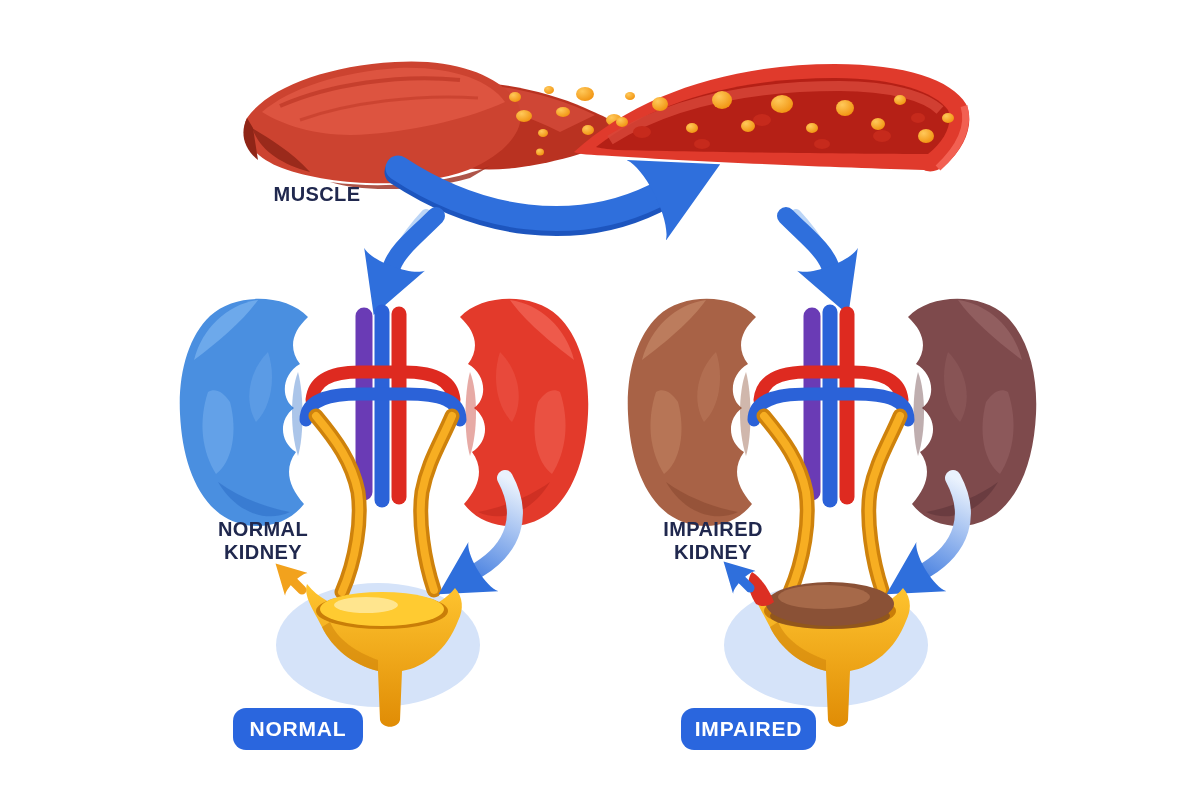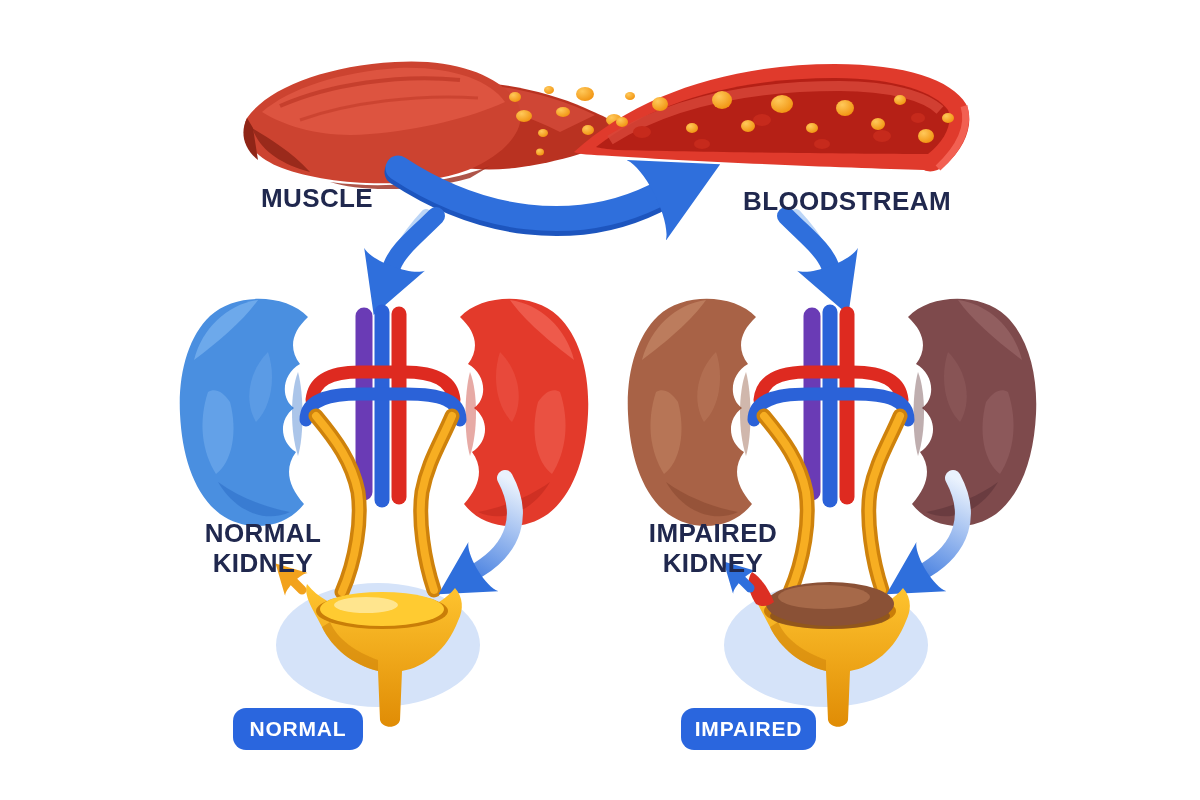--- a/index.html
+++ b/index.html
@@ -1,20 +1,20 @@
 <!DOCTYPE html>
 <html><head>
 <meta charset="utf-8">
 <style>
   html,body{margin:0;padding:0;background:#ffffff;}
   .stage{position:relative;width:1200px;height:800px;background:#ffffff;overflow:hidden;
          font-family:"Liberation Sans", sans-serif;}
   .stage svg{position:absolute;left:0;top:0;}
   .lbl{position:absolute;text-align:center;color:#20284E;font-weight:bold;
-       font-size:26px;line-height:1.16;letter-spacing:0.4px;}
+       font-size:20px;line-height:1.16;letter-spacing:0.4px;}
   .badge{position:absolute;height:42px;border-radius:13px;background:#2A66DE;
          color:#ffffff;font-weight:bold;font-size:21px;letter-spacing:0.8px;
          display:flex;align-items:center;justify-content:center;}
 </style>
 </head>
 <body>
 
 <div class="stage">
 
 <svg width="1200" height="800" viewBox="0 0 1200 800">
@@ -184,23 +184,20 @@
     <ellipse cx="824" cy="597" rx="46" ry="12" fill="#A86C4B" opacity="0.9"></ellipse>
     <path d="M756,604 C748,592 746,580 752,572 C762,578 770,592 774,602 C768,607 761,607 756,604 Z" fill="#DC2F23"></path>
     <path d="M750,588 L742,580" stroke="#2F6FDC" stroke-width="9" fill="none" stroke-linecap="round" marker-end="url(#ahBlue)"></path>
   </g>
 </svg>
 
 <div class="lbl" style="left:212px;top:183px;width:210px;">
   <div>MUSCLE</div>
 </div>
 
-<div class="lbl" style="left:742px;top:186px;width:210px;">
-  <div>BLOODSTREAM</div>
-</div>
 
 <div class="lbl" style="left:178px;top:518px;width:170px;">
   <div>NORMAL</div>
   <div>KIDNEY</div>
 </div>
 
 <div class="lbl" style="left:628px;top:518px;width:170px;">
   <div>IMPAIRED</div>
   <div>KIDNEY</div>
 </div>

